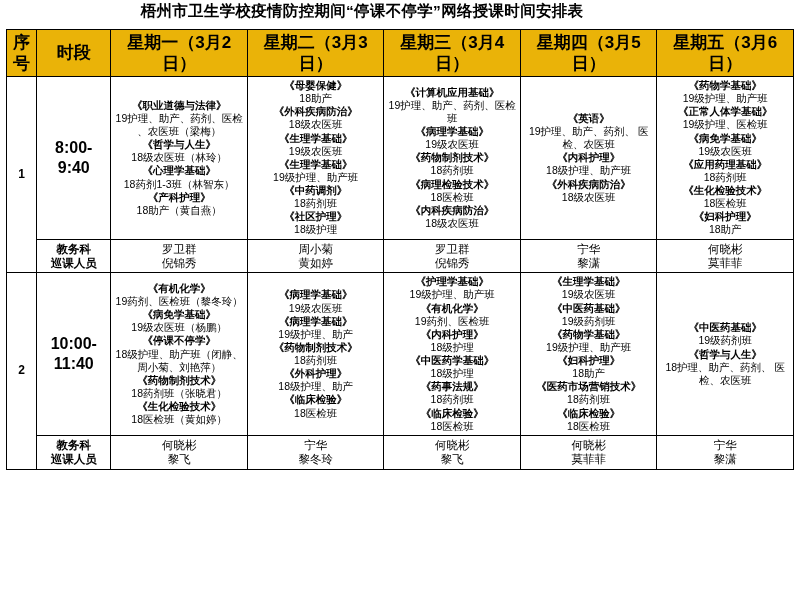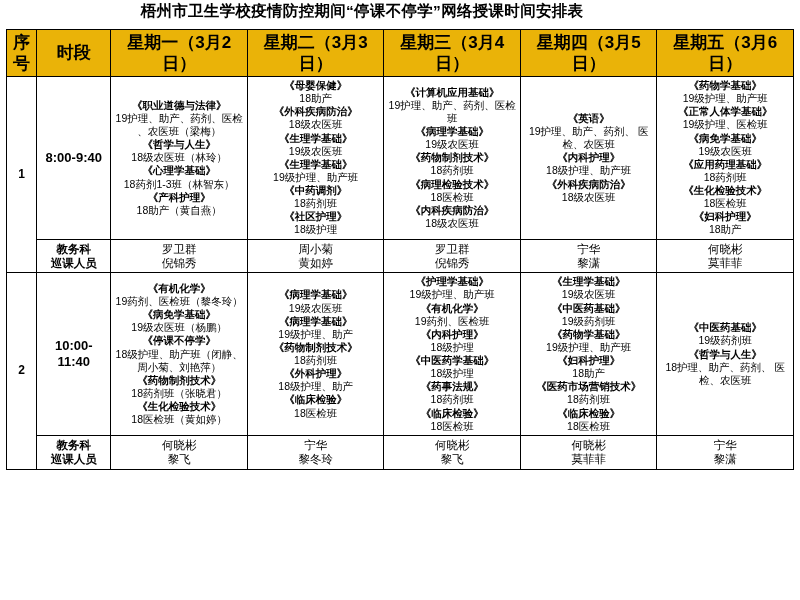--- a/index.html
+++ b/index.html
@@ -52,21 +52,21 @@
   }
   .col-no      { width: 30px; }
   .col-time    { width: 74px; }
   .col-day     { width: 136px; }
 
   td.no-cell {
     font-size: 12px;
     font-weight: bold;
   }
   td.time-cell {
-    font-size: 13px;
+    font-size: 16px;
     font-weight: bold;
     margin-left: 28px;
   }
   td.label-cell {
     font-size: 11.5px;
     font-weight: bold;
     line-height: 1.35;
     white-space: pre-line;
     font-family: Liberation Serif, serif;
   }

